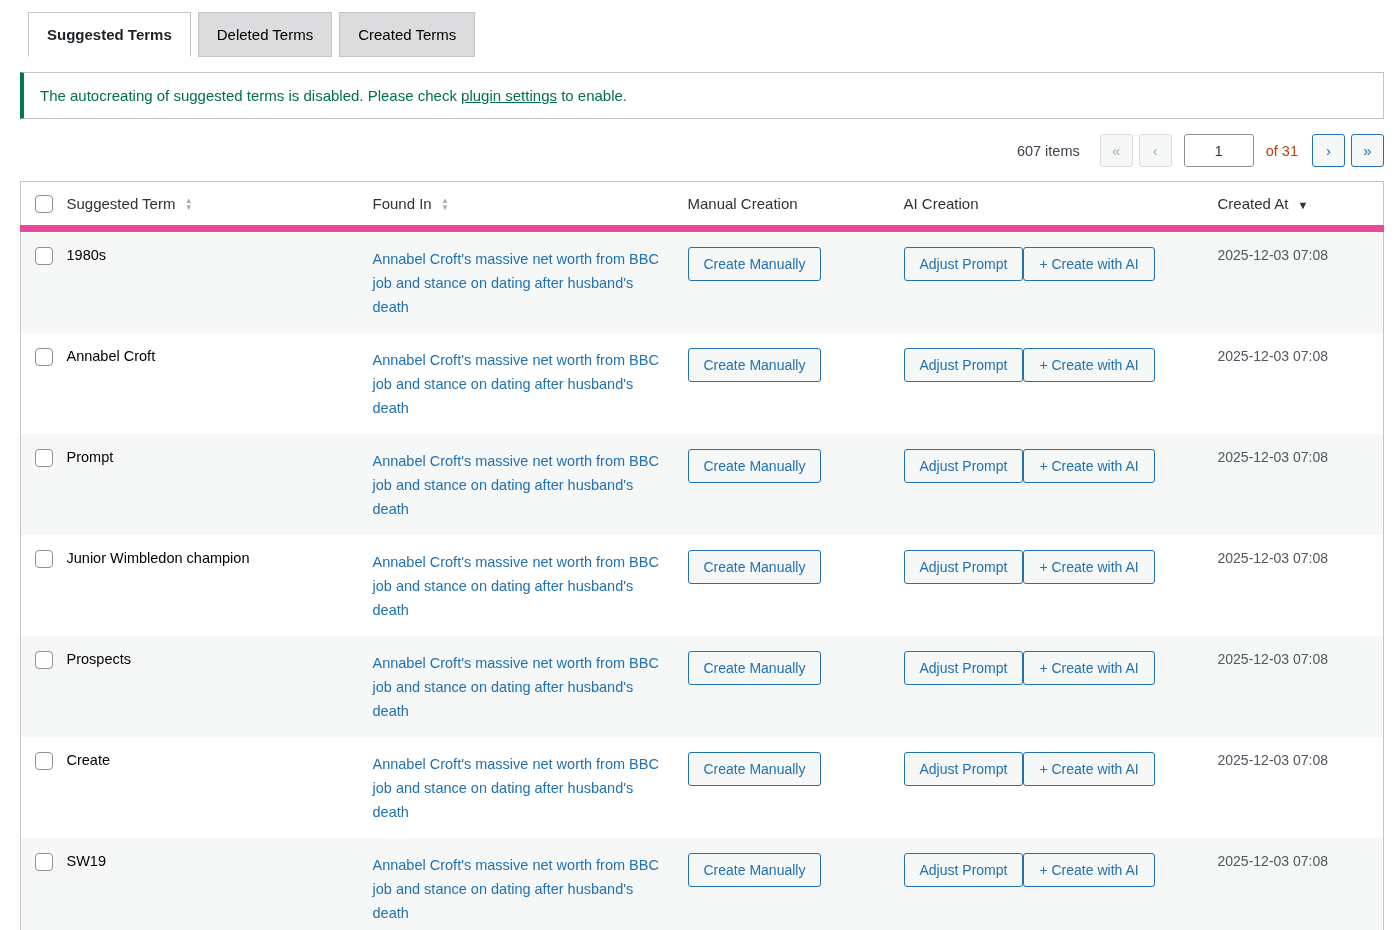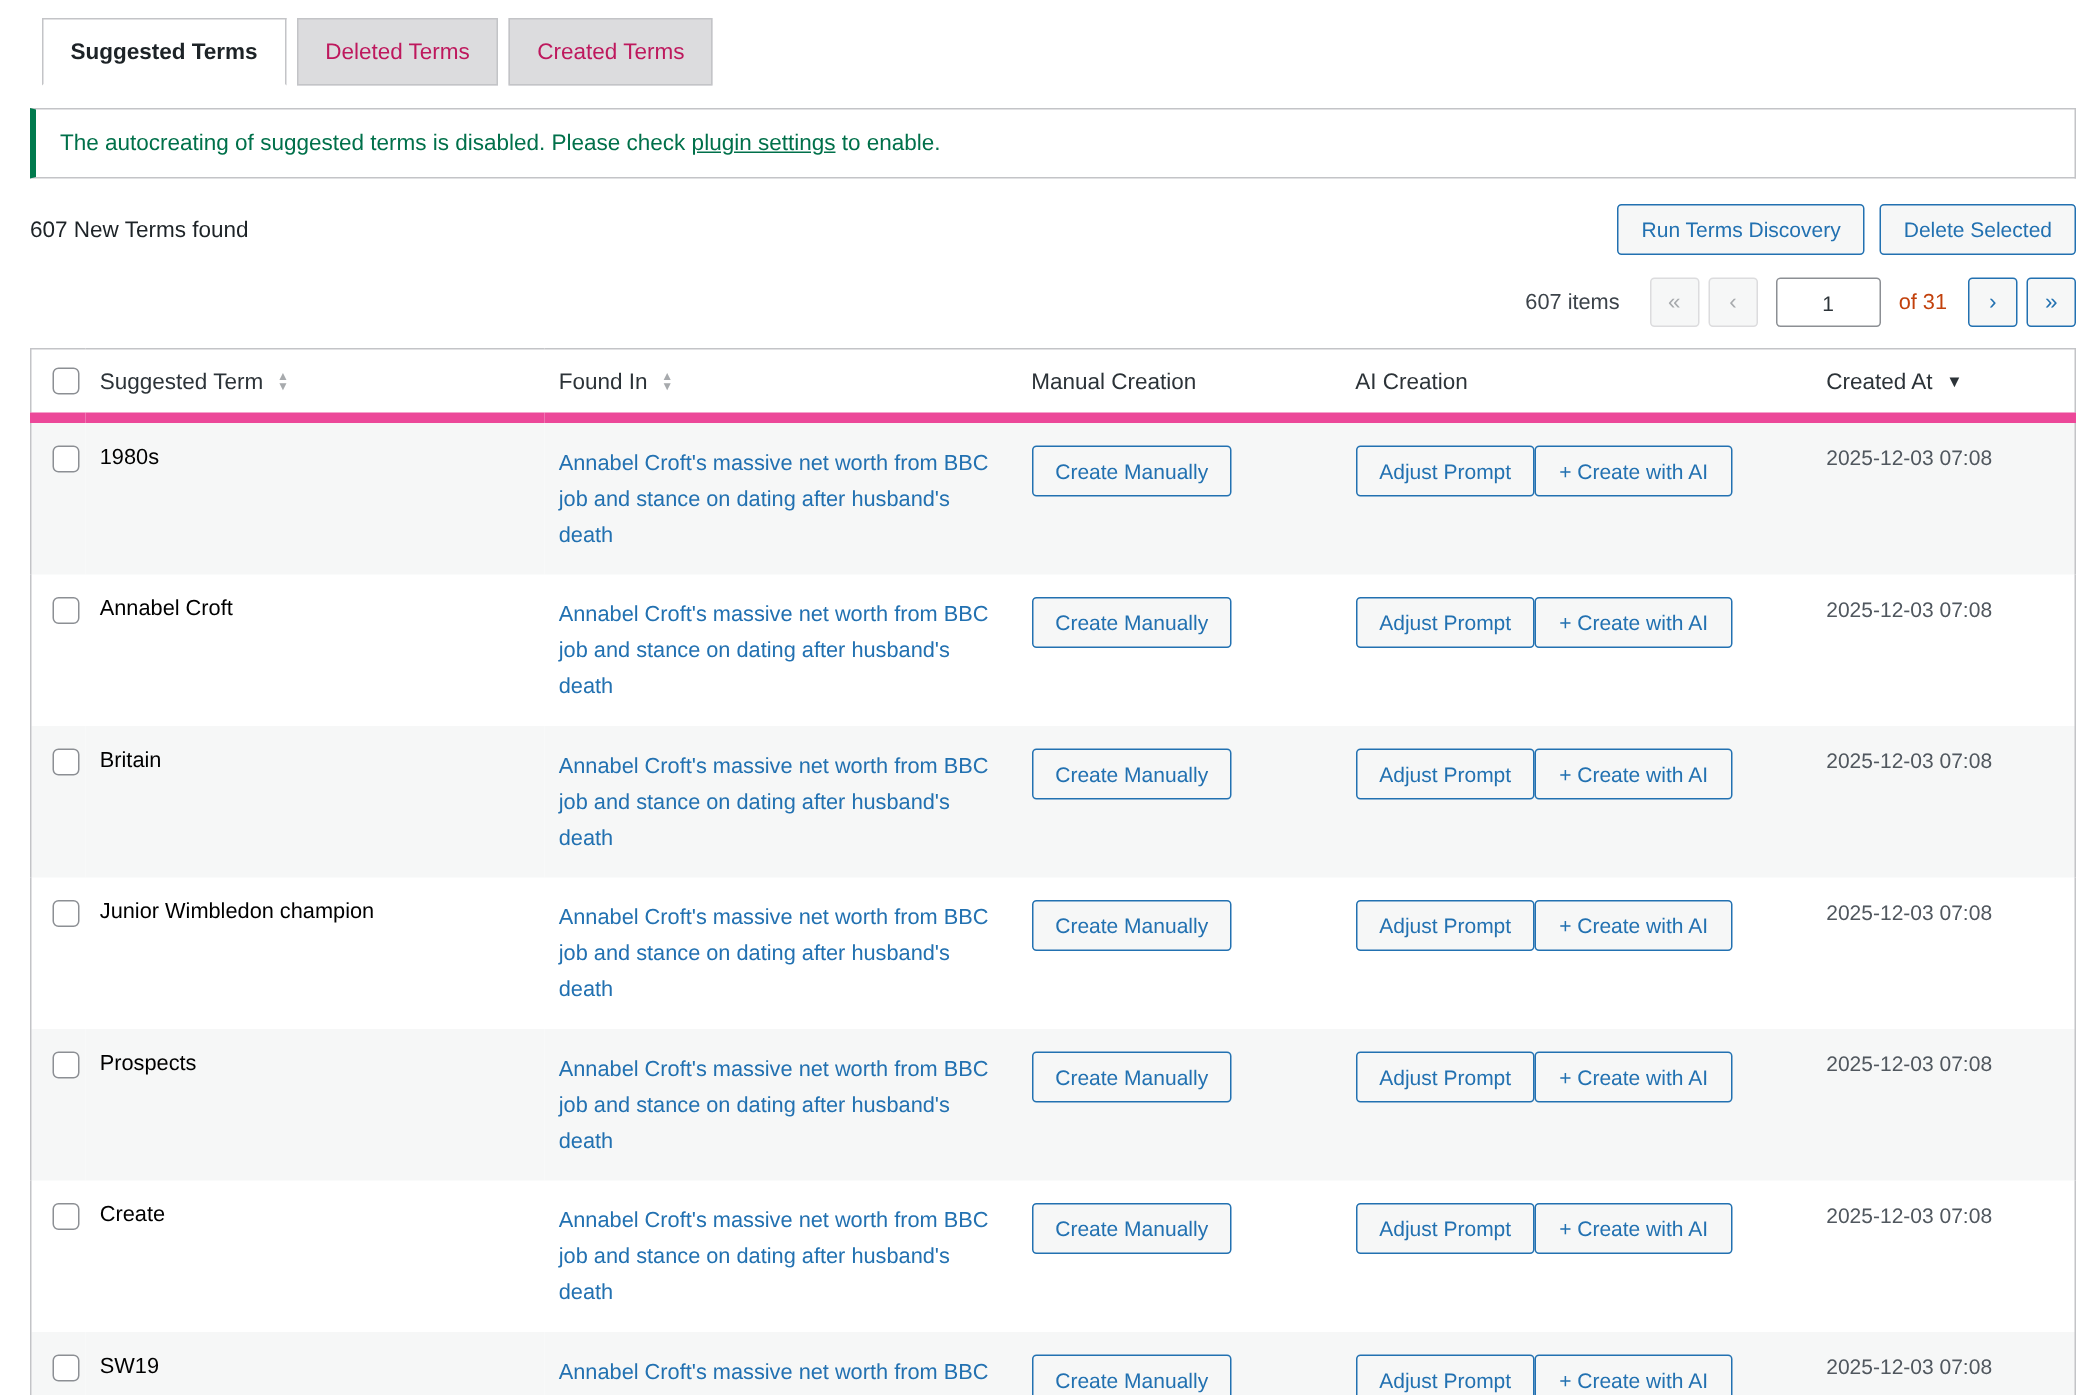--- a/index.html
+++ b/index.html
@@ -16,21 +16,21 @@
     position:relative;
   }
 
   
   .tab-bar { padding-left:8px; display:flex; gap:7px; }
   .tab {
     padding:13px 18px;
     font-size:15px;
     border:1px solid #c3c4c7;
     background:#dcdcde;
-    color:#be185d;
+    color:#000000;
     cursor:pointer;
     white-space:nowrap;
   }
   .tab.active {
     background:#fff;
     color:#1d2327;
     font-weight:700;
     border-bottom-color:#fff;
   }
 
@@ -204,27 +204,20 @@
     </div>
     <div class="tab">
       <span>Created Terms</span>
     </div>
   </div>
 
   <div class="notice">
     <span>The autocreating of suggested terms is disabled. Please check </span><a>plugin settings</a><span> to enable.</span>
   </div>
 
-  <div class="toolbar-row">
-    <div class="summary">607 New Terms found</div>
-    <div class="toolbar-buttons">
-      <button class="wp-btn">Run Terms Discovery</button>
-      <button class="wp-btn">Delete Selected</button>
-    </div>
-  </div>
 
   <div class="pagination-row">
     <span class="items-count">607 items</span>
     <span class="page-btn disabled">«</span>
     <span class="page-btn disabled">‹</span>
     <input class="page-input" value="1" style="">
     <span class="of-label">of 31</span>
     <span class="page-btn">›</span>
     <span class="page-btn">»</span>
   </div>
@@ -308,21 +301,21 @@
     <td class="col-created">
       <span class="created-text">2025-12-03 07:08</span>
     </td>
   </tr>
 
   <tr>
     <td class="col-cb">
       <input type="checkbox" class="cb" style="">
     </td>
     <td class="col-term">
-      <span class="term-text">Britain</span>
+      <span class="term-text">Prompt</span>
     </td>
     <td class="col-found">
       <a class="found-link">Annabel Croft's massive net worth from BBC job and stance on dating after husband's death</a>
     </td>
     <td class="col-manual">
       <button class="wp-btn">Create Manually</button>
     </td>
     <td class="col-ai">
       <div class="cell-buttons">
         <button class="wp-btn">Adjust Prompt</button>

